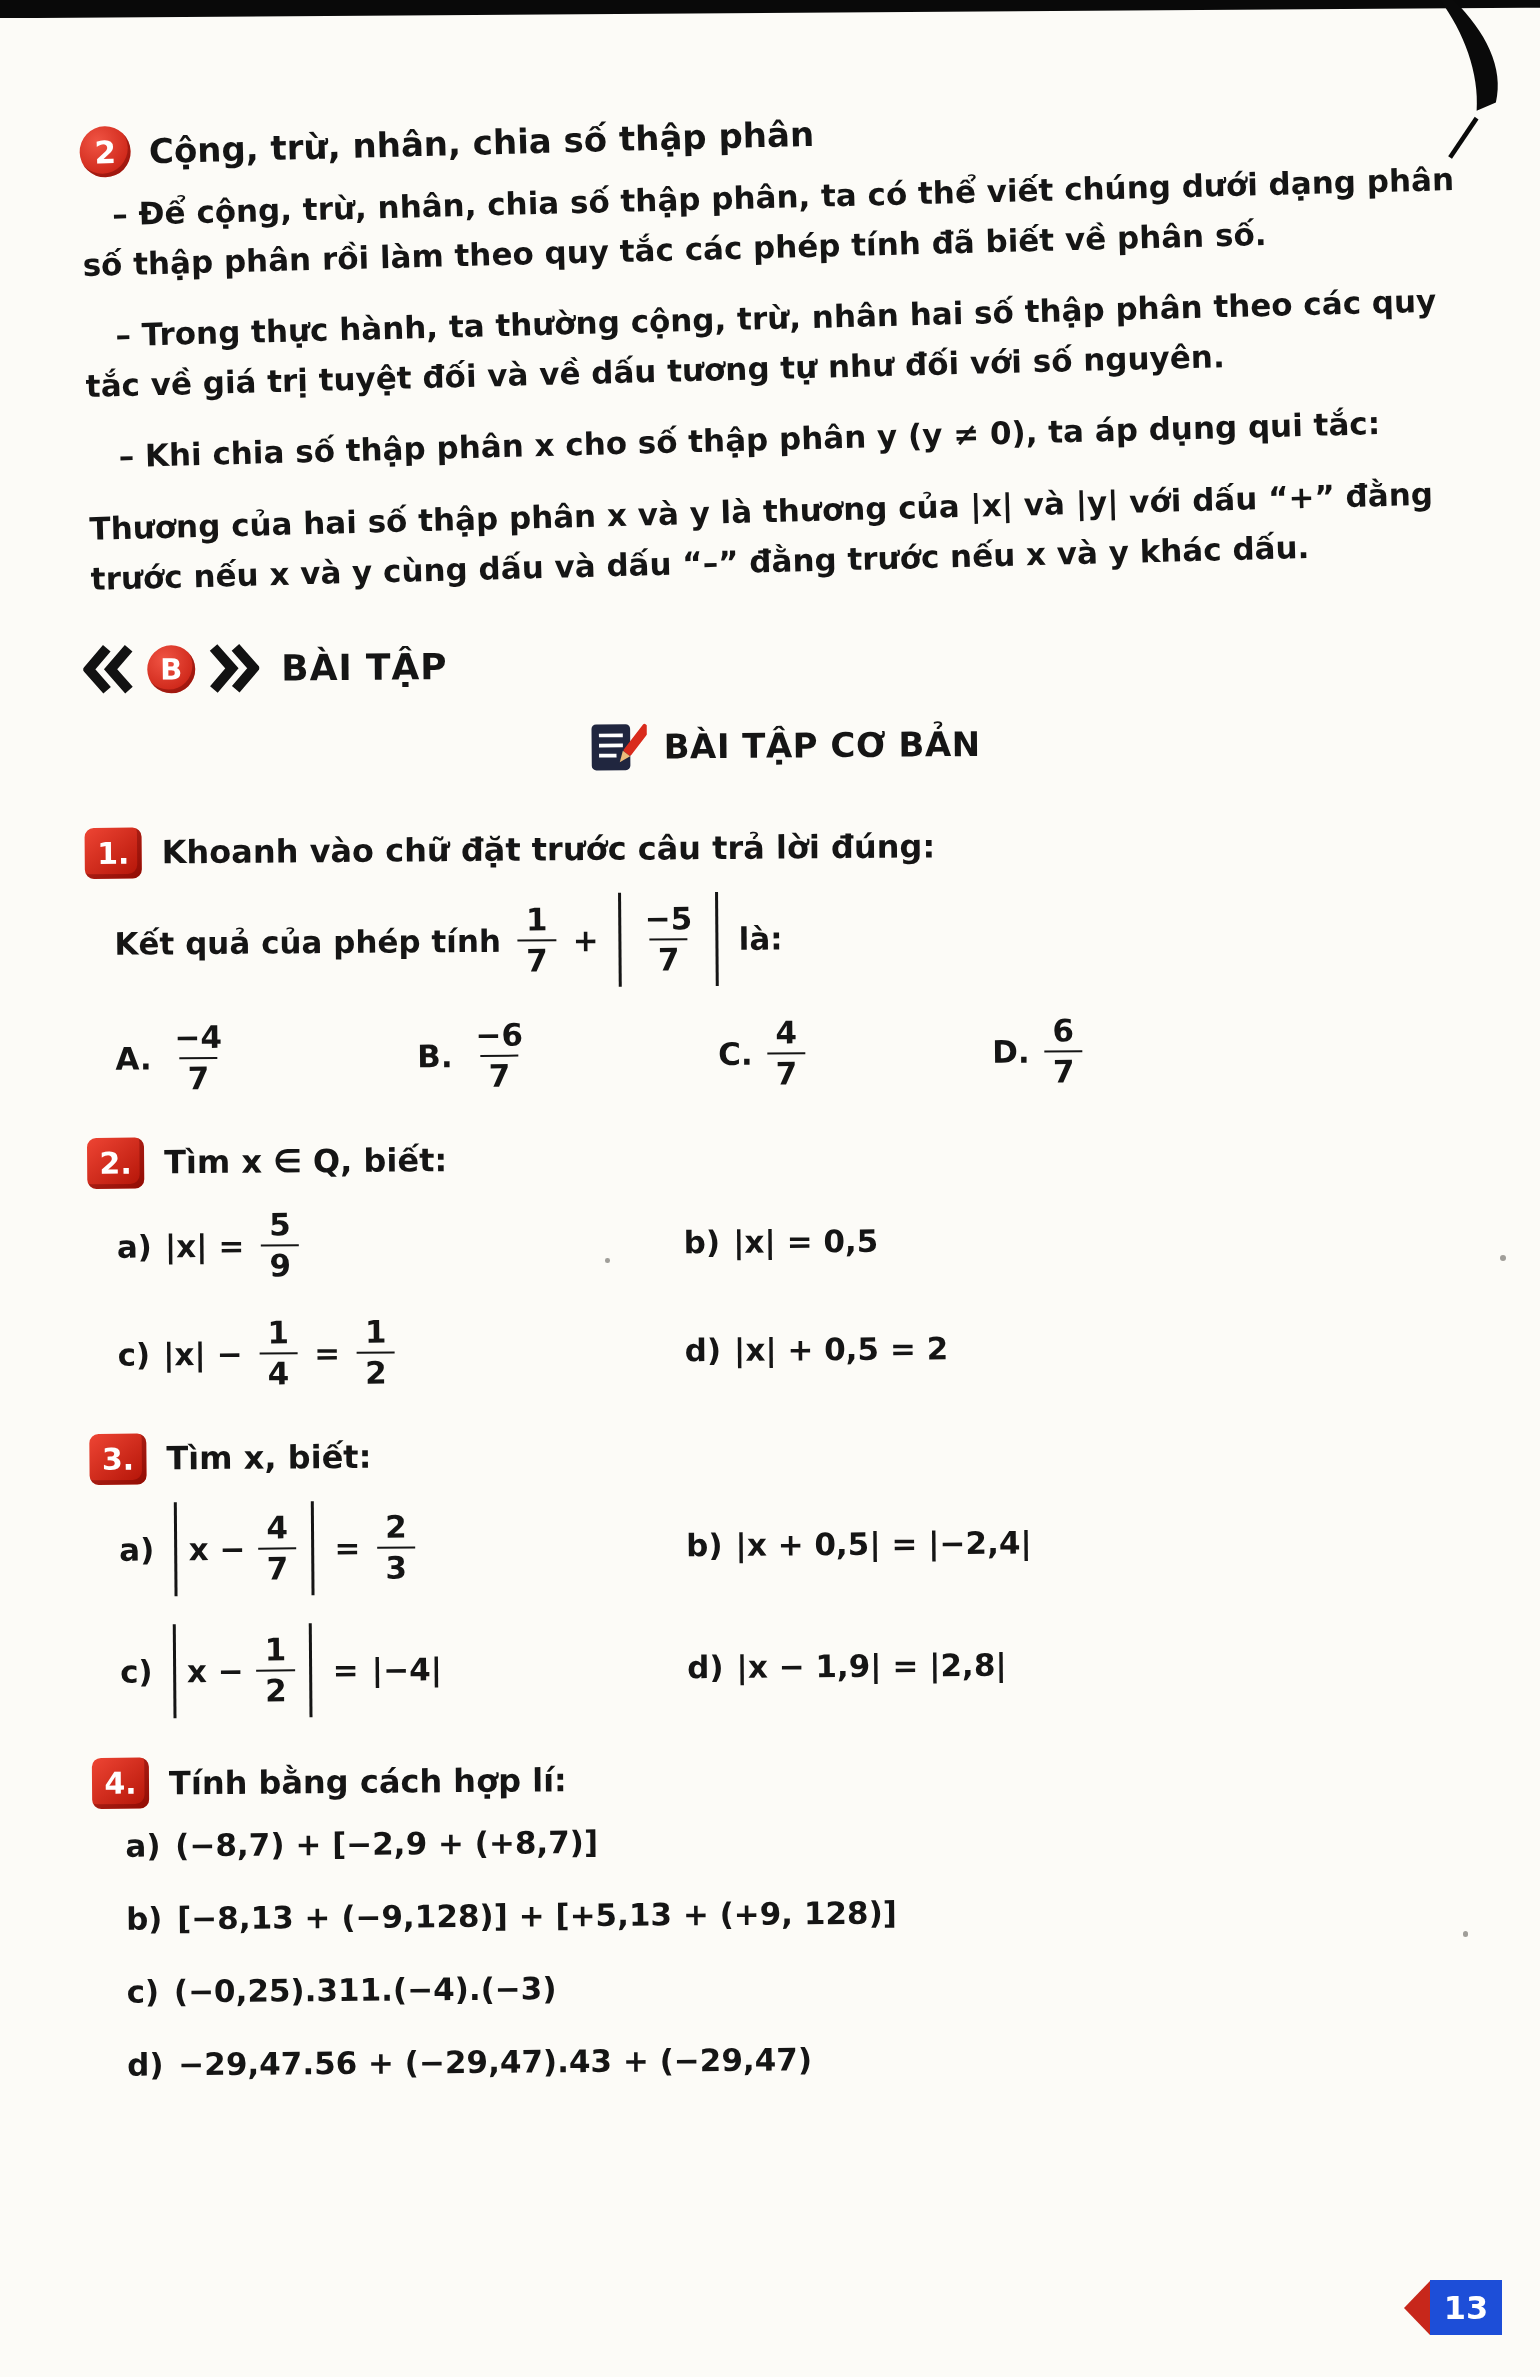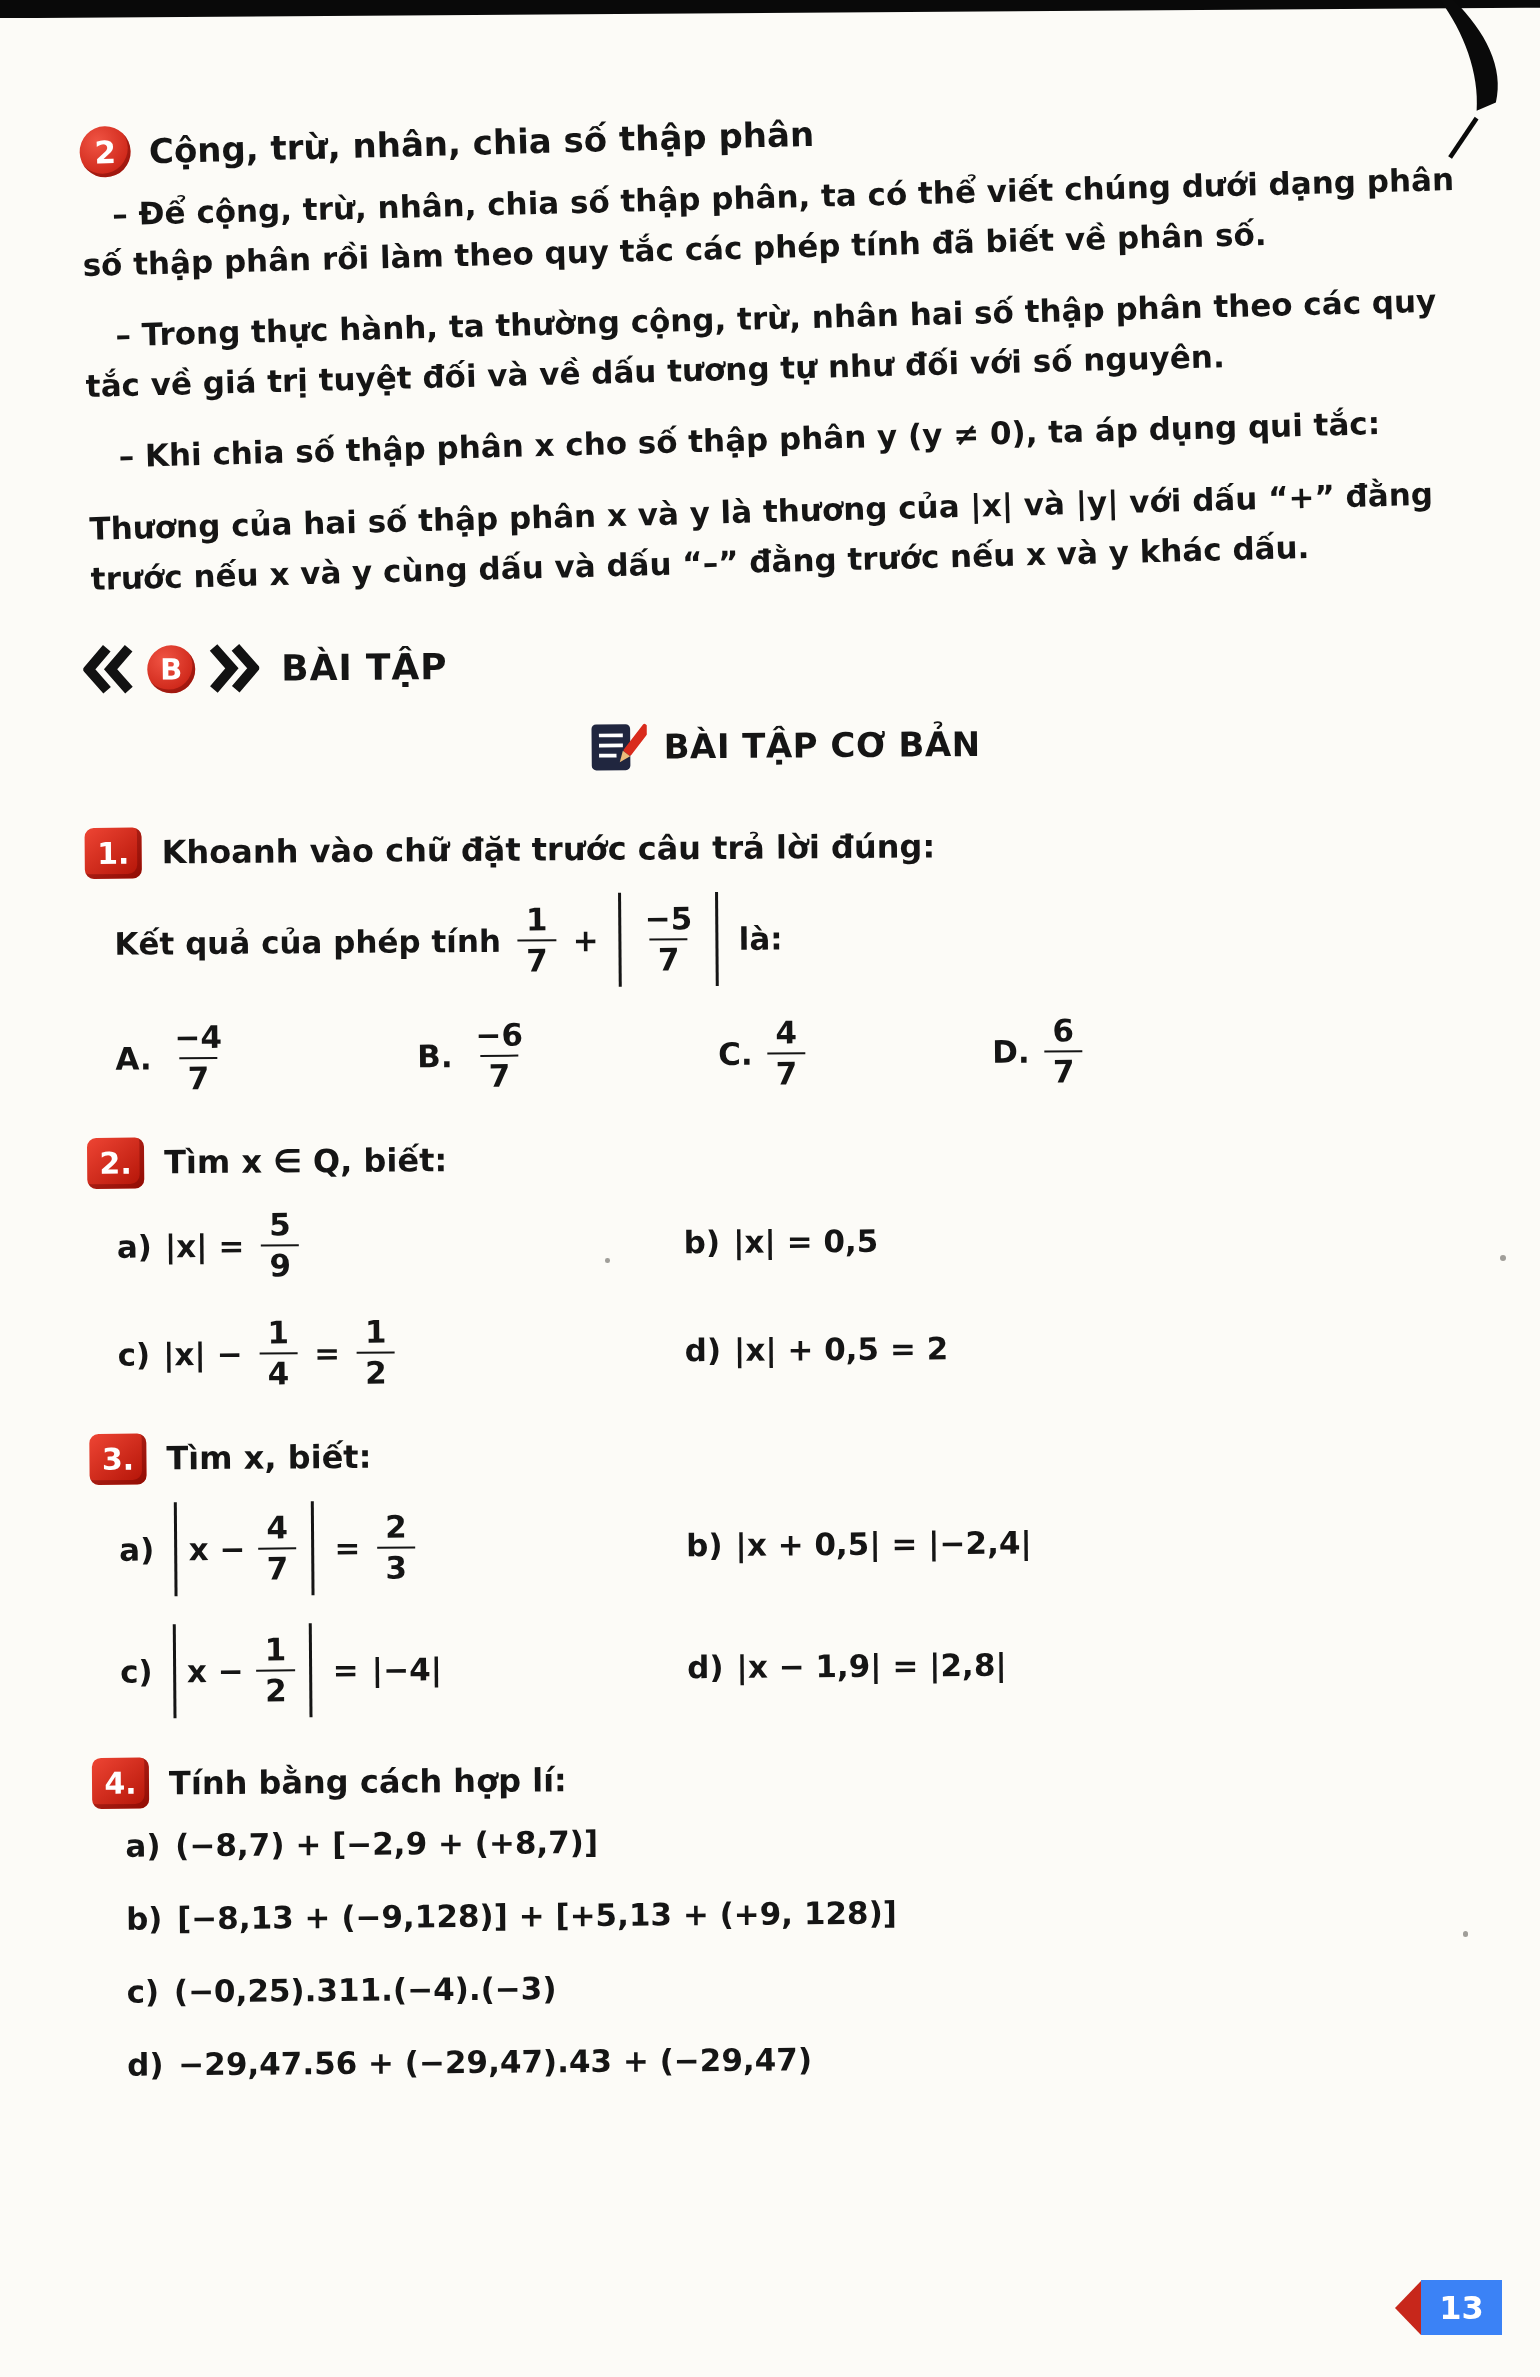--- a/index.html
+++ b/index.html
@@ -93,21 +93,21 @@
 
   
   .page-badge { position: absolute; right: 39px; bottom: 42px; display: flex; align-items: center; }
   .page-flag {
     width: 0; height: 0;
     border-top: 27.5px solid transparent;
     border-bottom: 27.5px solid transparent;
     border-right: 26px solid #c7271b;
   }
   .page-num {
-    width: 81px; height: 55px; background: #3b82f6; color: #fff;
+    width: 72px; height: 55px; background: #1d4ed8; color: #fff;
     display: flex; align-items: center; justify-content: center;
     font-size: 32px; font-weight: bold;
   }
 </style>
 </head>
 <body>
 
 <div class="page">
 
   <div class="scan-top"></div>

